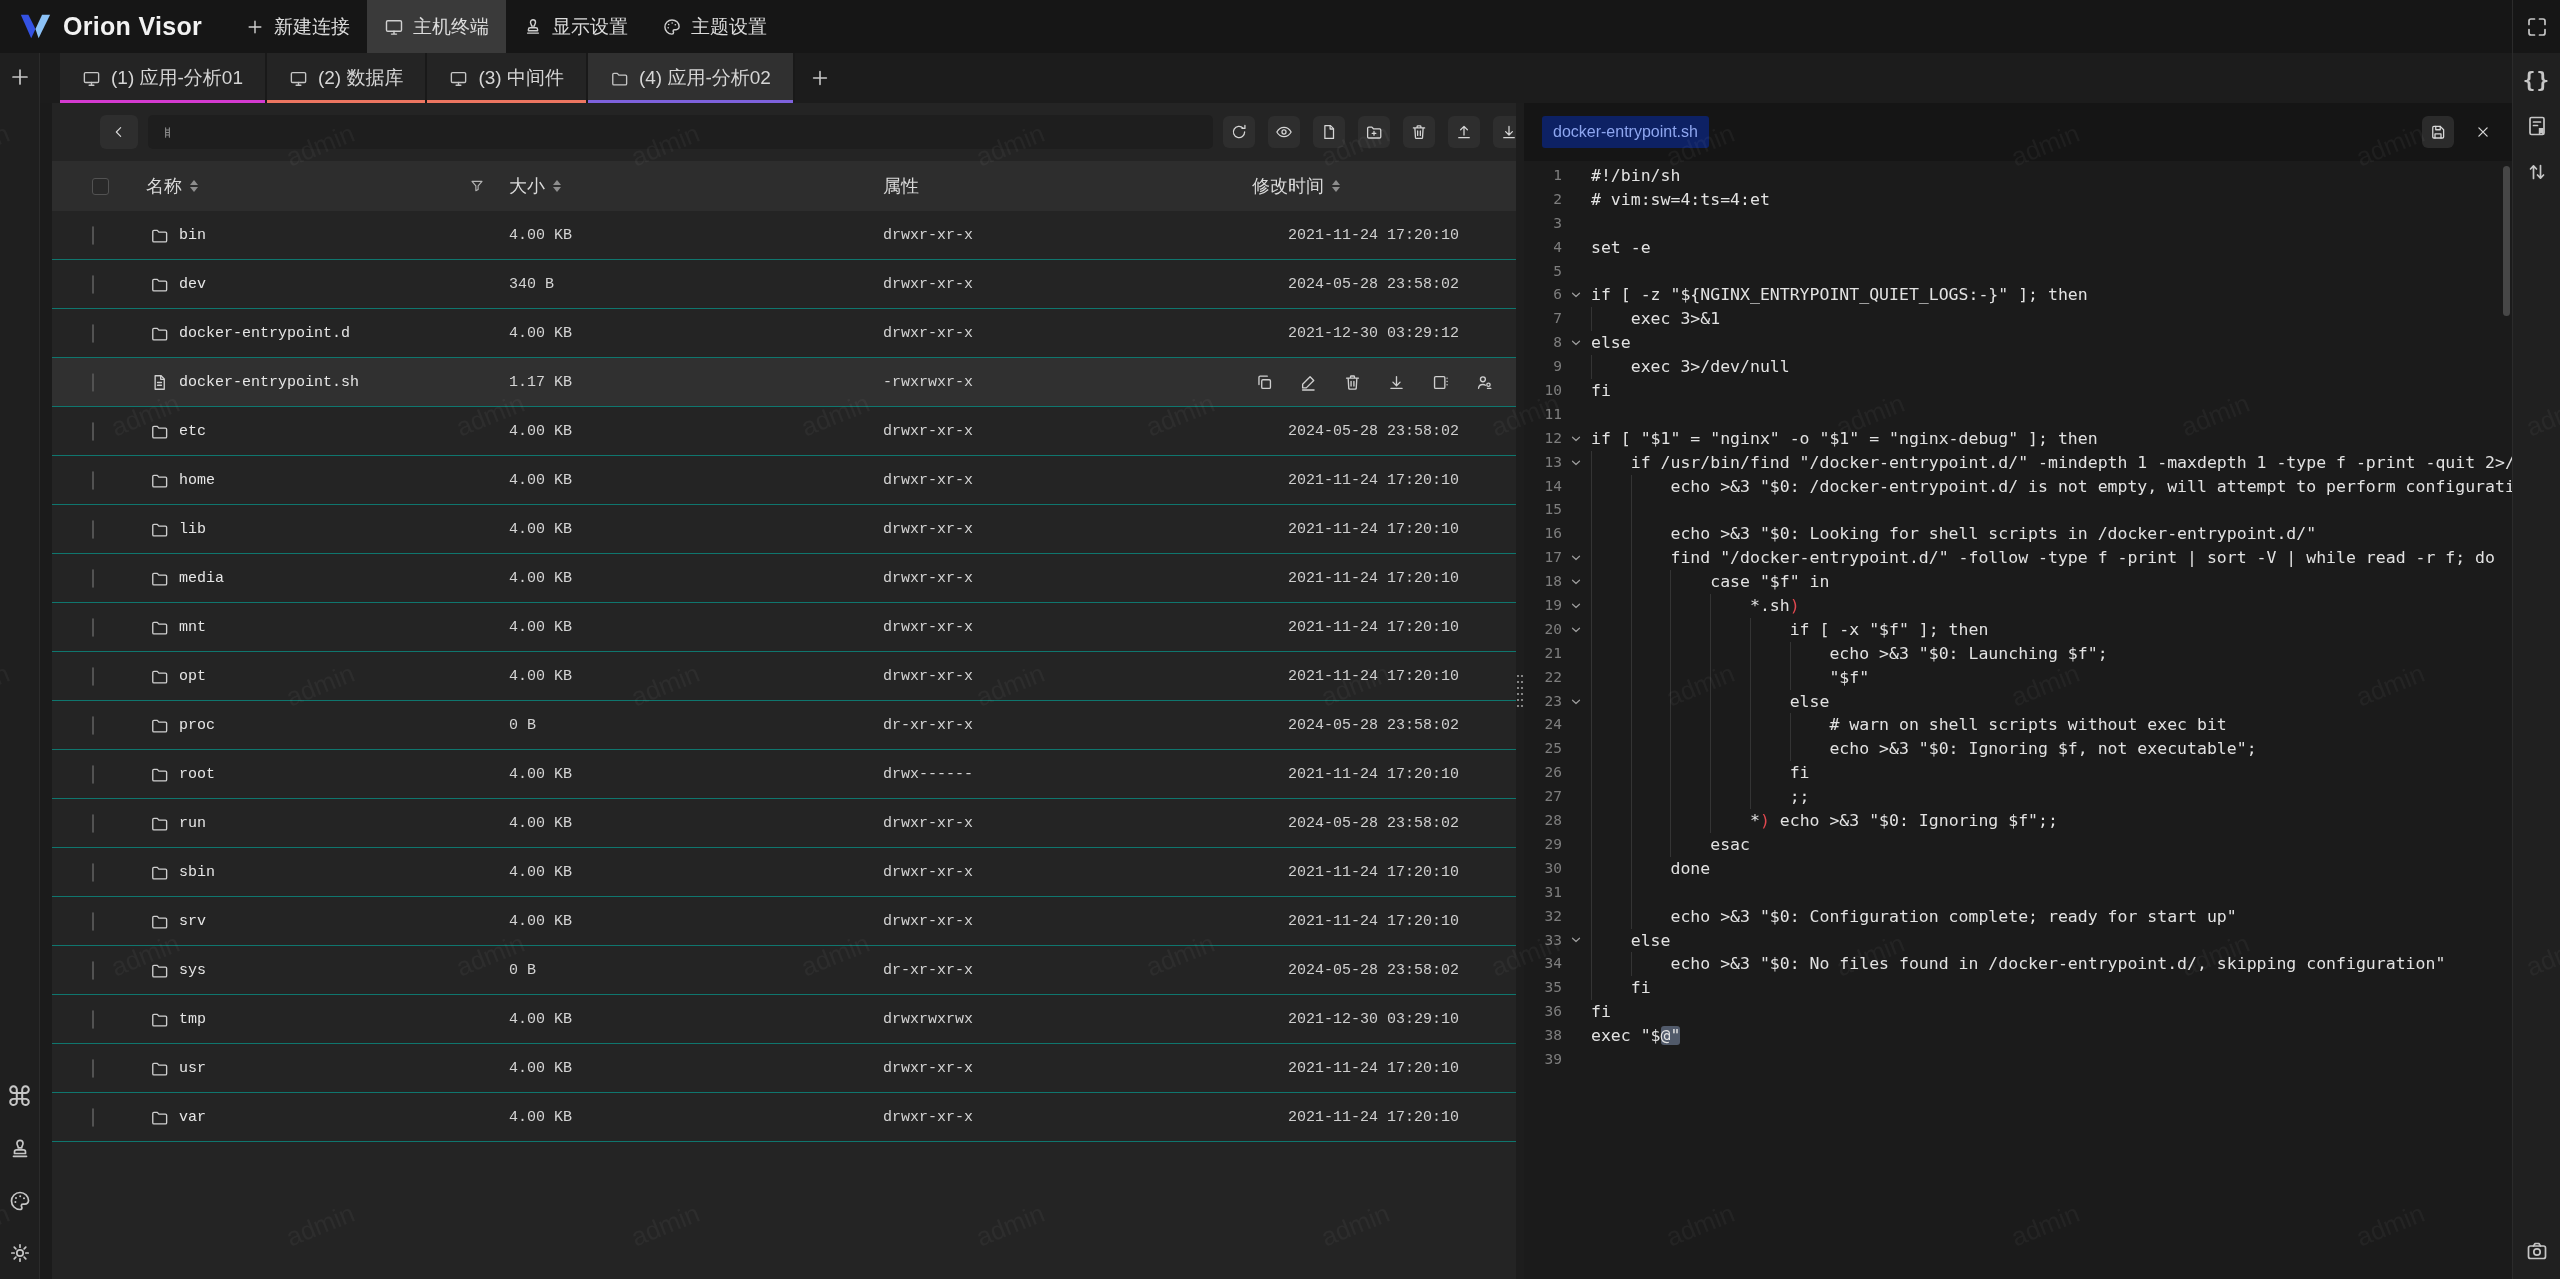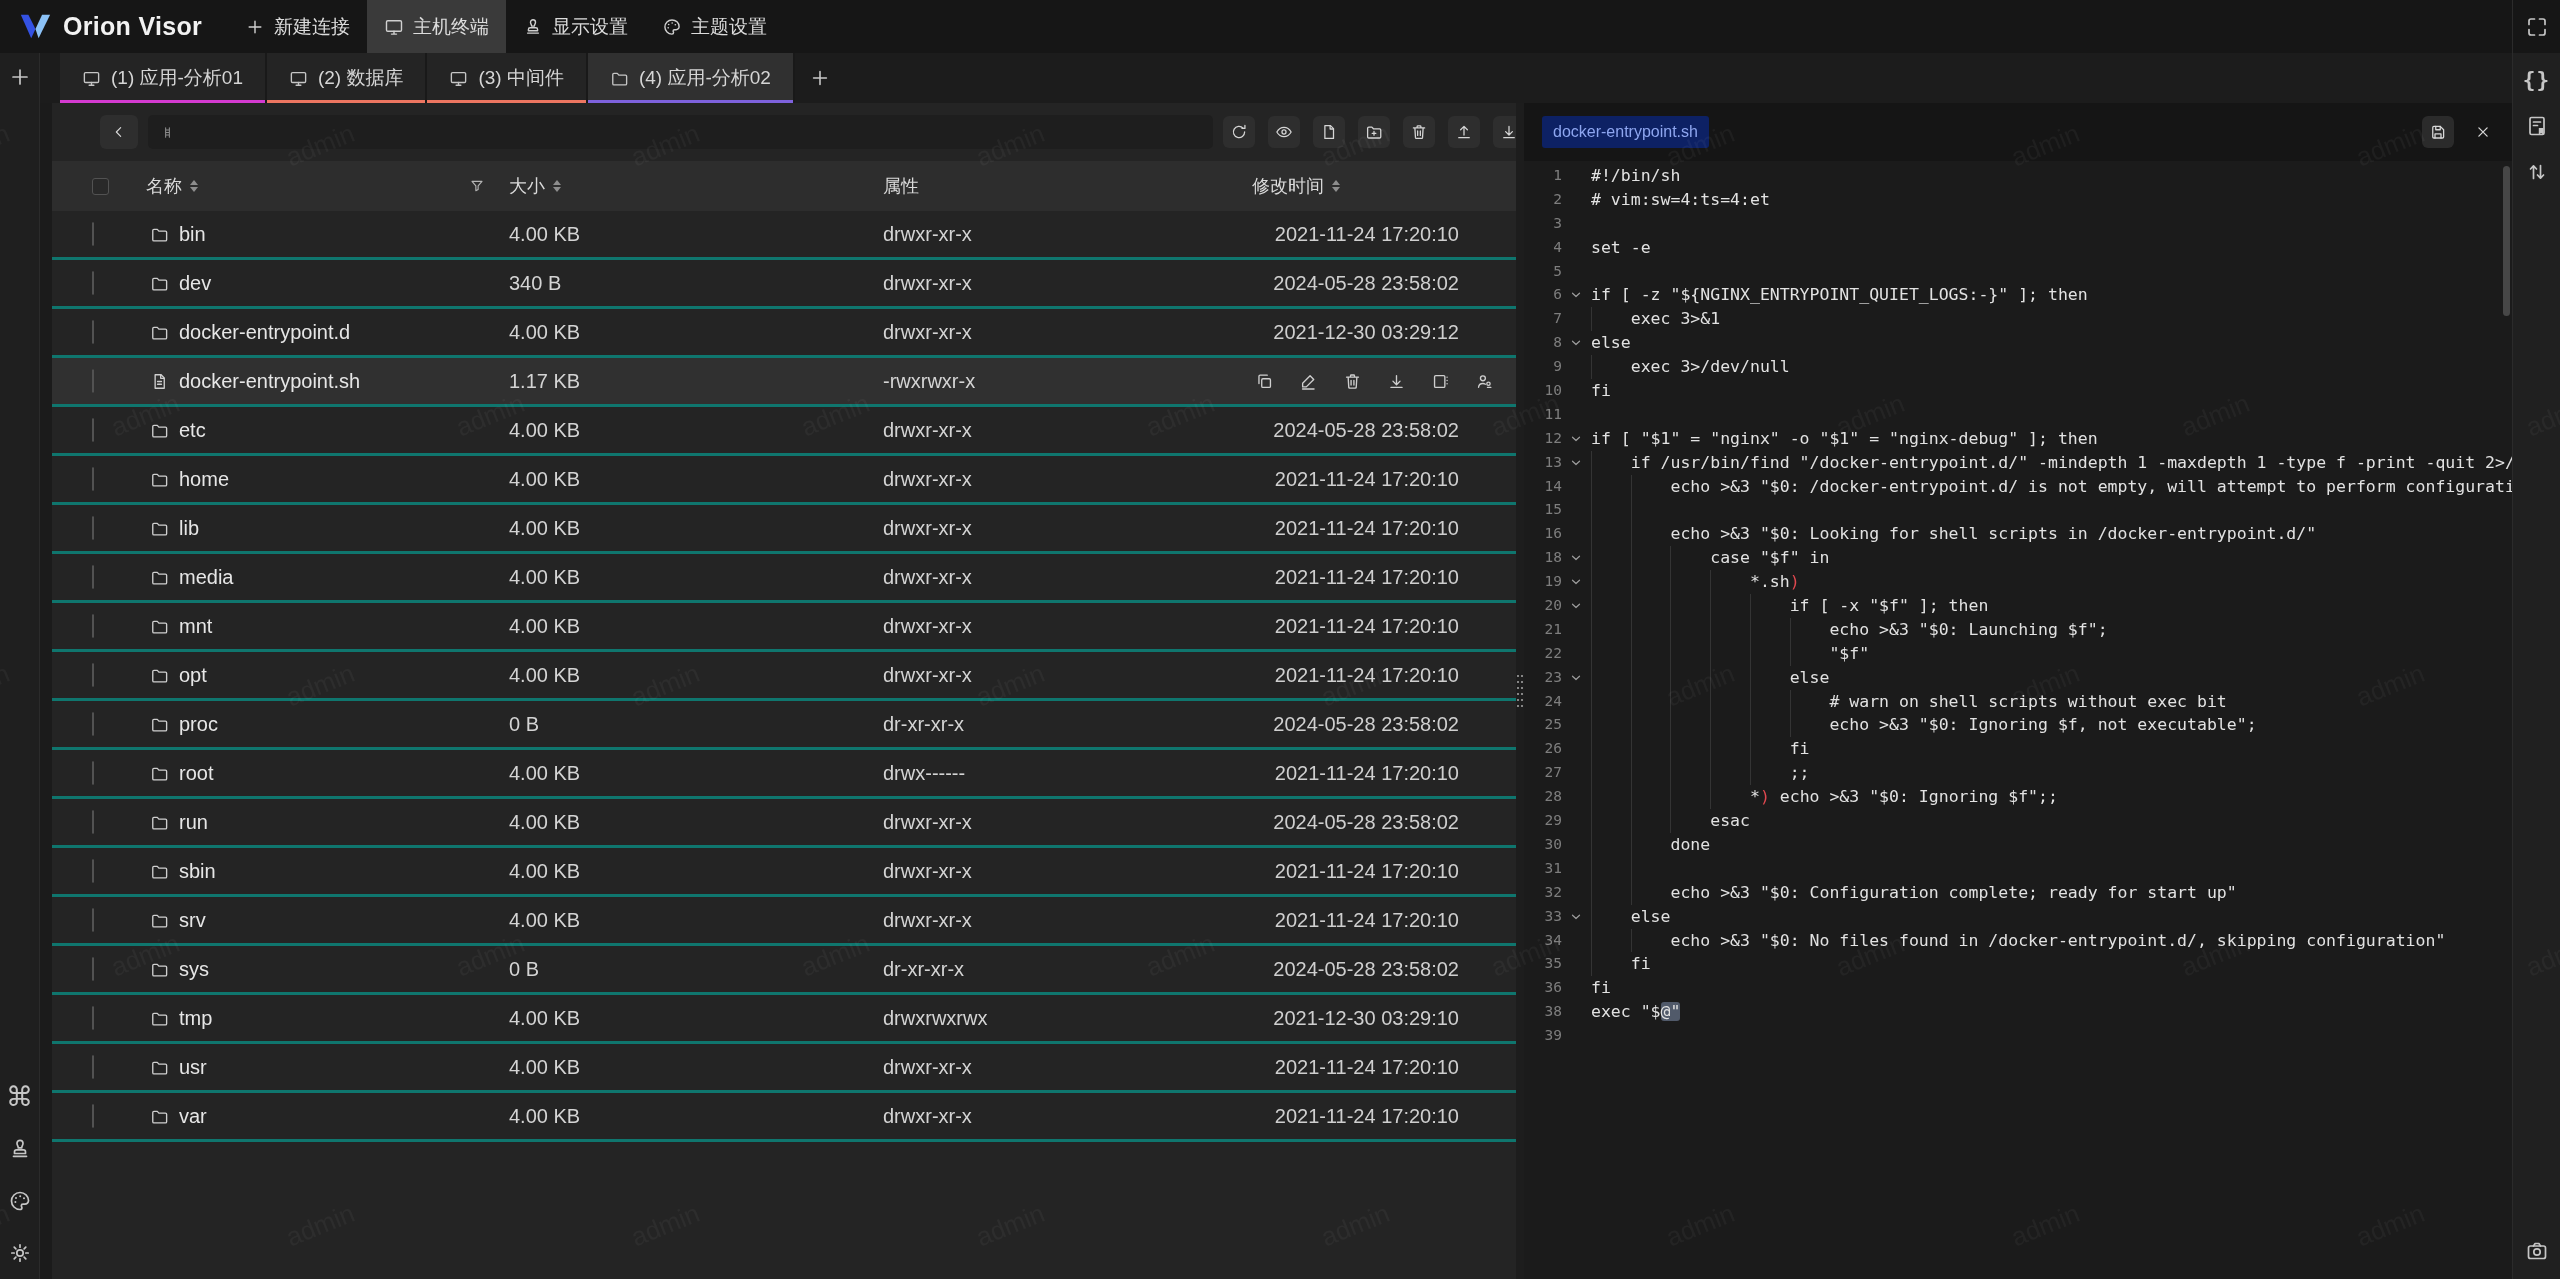--- a/index.html
+++ b/index.html
@@ -52,21 +52,21 @@
   .th-size{padding-left:12px;}
   .th-attr{padding-left:11px;}
   .th-time{justify-content:center;padding-right:98px;}
   .sort{display:flex;flex-direction:column;gap:2px;cursor:pointer;}
   .sort i{display:block;width:0;height:0;border-left:4.5px solid transparent;border-right:4.5px solid transparent;}
   .sort .up{border-bottom:5.5px solid #8d8d8d;}
   .sort .dn{border-top:5.5px solid #8d8d8d;}
   .funnel{margin-left:auto;margin-right:12px;color:#b5b5b5;cursor:pointer;}
   .funnel svg{width:16px;height:16px;}
 
-  .row{height:49px;border-bottom:3px solid #0f766e;font-size:20px;color:#d4d4d4;cursor:pointer;box-sizing:border-box;}
+  .row{height:49px;border-bottom:1px solid #0f766e;font-size:15px;color:#d4d4d4;cursor:pointer;box-sizing:border-box;font-family:Liberation Mono, monospace;}
   .row.hover{background:#303030;}
   .cb{width:17px;height:17px;border:1.5px solid #525252;border-radius:3px;background:#292929;margin-left:40px;box-sizing:border-box;cursor:pointer;}
   .cell-name{display:flex;align-items:center;gap:10px;color:#e6e6e6;padding-left:8px;}
   .cell-name .icn{color:#cfcfcf;}
   .cell-name .icn svg{width:19px;height:19px;}
   .cell-size{padding-left:12px;}
   .cell-attr{padding-left:11px;}
   .cell-time{display:flex;justify-content:flex-end;padding-right:69px;color:#cfcfcf;}
   .row-actions{display:flex;justify-content:flex-end;gap:25px;padding-right:34px;color:#cfcfcf;}
   .row-actions .icn{cursor:pointer;}
@@ -722,20 +722,23 @@
         <div class="cl"><span class="num">11</span><span class="fold"></span><span class="codeln"></span></div>
         <div class="cl"><span class="num">12</span><span class="fold"><svg viewBox="0 0 24 24" fill="none" stroke="currentColor" stroke-width="1.7" stroke-linecap="round" stroke-linejoin="round">
               <path d="M5 8.5l7 6.5 7-6.5" stroke-width="2.4"></path>
             </svg></span><span class="codeln"><span>if [ "$1" = "nginx" -o "$1" = "nginx-debug" ]; then</span></span></div>
         <div class="cl"><span class="num">13</span><span class="fold"><svg viewBox="0 0 24 24" fill="none" stroke="currentColor" stroke-width="1.7" stroke-linecap="round" stroke-linejoin="round">
               <path d="M5 8.5l7 6.5 7-6.5" stroke-width="2.4"></path>
             </svg></span><span class="codeln"><i class="g" style="left: calc(0ch + 3px);"></i><span>    if /usr/bin/find "/docker-entrypoint.d/" -mindepth 1 -maxdepth 1 -type f -print -quit 2&gt;/dev/null; then</span></span></div>
         <div class="cl"><span class="num">14</span><span class="fold"></span><span class="codeln"><i class="g" style="left: calc(0ch + 3px);"></i><i class="g" style="left: calc(4ch + 3px);"></i><span>        echo &gt;&amp;3 "$0: /docker-entrypoint.d/ is not empty, will attempt to perform configuration"</span></span></div>
         <div class="cl"><span class="num">15</span><span class="fold"></span><span class="codeln"><i class="g" style="left: calc(0ch + 3px);"></i><i class="g" style="left: calc(4ch + 3px);"></i></span></div>
         <div class="cl"><span class="num">16</span><span class="fold"></span><span class="codeln"><i class="g" style="left: calc(0ch + 3px);"></i><i class="g" style="left: calc(4ch + 3px);"></i><span>        echo &gt;&amp;3 "$0: Looking for shell scripts in /docker-entrypoint.d/"</span></span></div>
+        <div class="cl"><span class="num">17</span><span class="fold"><svg viewBox="0 0 24 24" fill="none" stroke="currentColor" stroke-width="1.7" stroke-linecap="round" stroke-linejoin="round">
+              <path d="M5 8.5l7 6.5 7-6.5" stroke-width="2.4"></path>
+            </svg></span><span class="codeln"><i class="g" style="left: calc(0ch + 3px);"></i><i class="g" style="left: calc(4ch + 3px);"></i><span>        find "/docker-entrypoint.d/" -follow -type f -print | sort -V | while read -r f; do</span></span></div>
         <div class="cl"><span class="num">18</span><span class="fold"><svg viewBox="0 0 24 24" fill="none" stroke="currentColor" stroke-width="1.7" stroke-linecap="round" stroke-linejoin="round">
               <path d="M5 8.5l7 6.5 7-6.5" stroke-width="2.4"></path>
             </svg></span><span class="codeln"><i class="g" style="left: calc(0ch + 3px);"></i><i class="g" style="left: calc(4ch + 3px);"></i><i class="g" style="left: calc(8ch + 3px);"></i><span>            case "$f" in</span></span></div>
         <div class="cl"><span class="num">19</span><span class="fold"><svg viewBox="0 0 24 24" fill="none" stroke="currentColor" stroke-width="1.7" stroke-linecap="round" stroke-linejoin="round">
               <path d="M5 8.5l7 6.5 7-6.5" stroke-width="2.4"></path>
             </svg></span><span class="codeln"><i class="g" style="left: calc(0ch + 3px);"></i><i class="g" style="left: calc(4ch + 3px);"></i><i class="g" style="left: calc(8ch + 3px);"></i><i class="g" style="left: calc(12ch + 3px);"></i><span>                *.sh</span><span class="red">)</span></span></div>
         <div class="cl"><span class="num">20</span><span class="fold"><svg viewBox="0 0 24 24" fill="none" stroke="currentColor" stroke-width="1.7" stroke-linecap="round" stroke-linejoin="round">
               <path d="M5 8.5l7 6.5 7-6.5" stroke-width="2.4"></path>
             </svg></span><span class="codeln"><i class="g" style="left: calc(0ch + 3px);"></i><i class="g" style="left: calc(4ch + 3px);"></i><i class="g" style="left: calc(8ch + 3px);"></i><i class="g" style="left: calc(12ch + 3px);"></i><i class="g" style="left: calc(16ch + 3px);"></i><span>                    if [ -x "$f" ]; then</span></span></div>
         <div class="cl"><span class="num">21</span><span class="fold"></span><span class="codeln"><i class="g" style="left: calc(0ch + 3px);"></i><i class="g" style="left: calc(4ch + 3px);"></i><i class="g" style="left: calc(8ch + 3px);"></i><i class="g" style="left: calc(12ch + 3px);"></i><i class="g" style="left: calc(16ch + 3px);"></i><i class="g" style="left: calc(20ch + 3px);"></i><span>                        echo &gt;&amp;3 "$0: Launching $f";</span></span></div>

